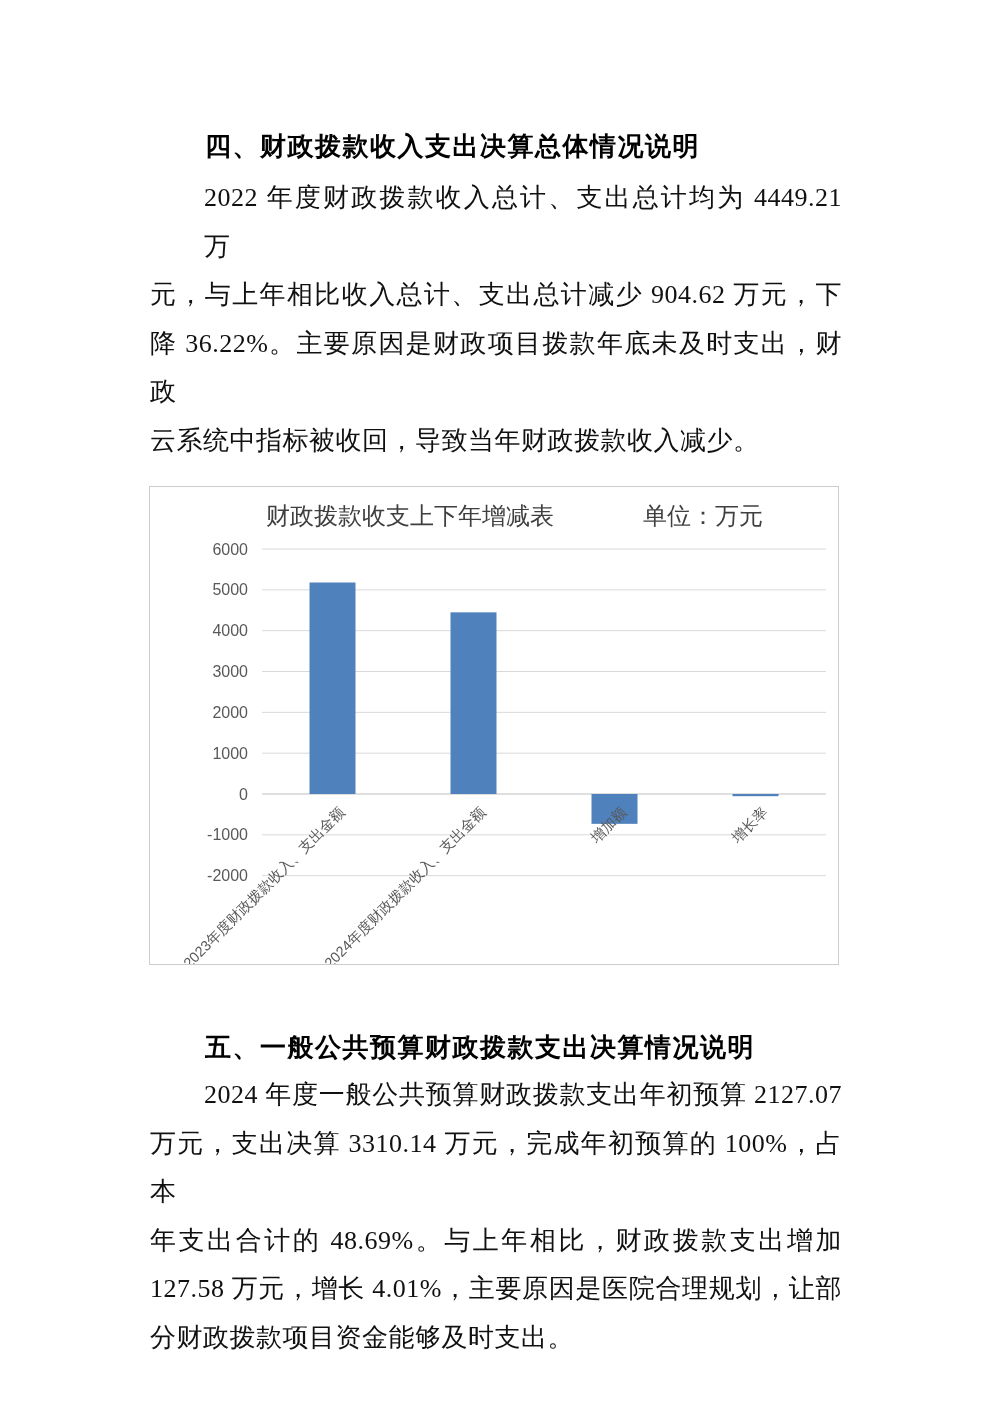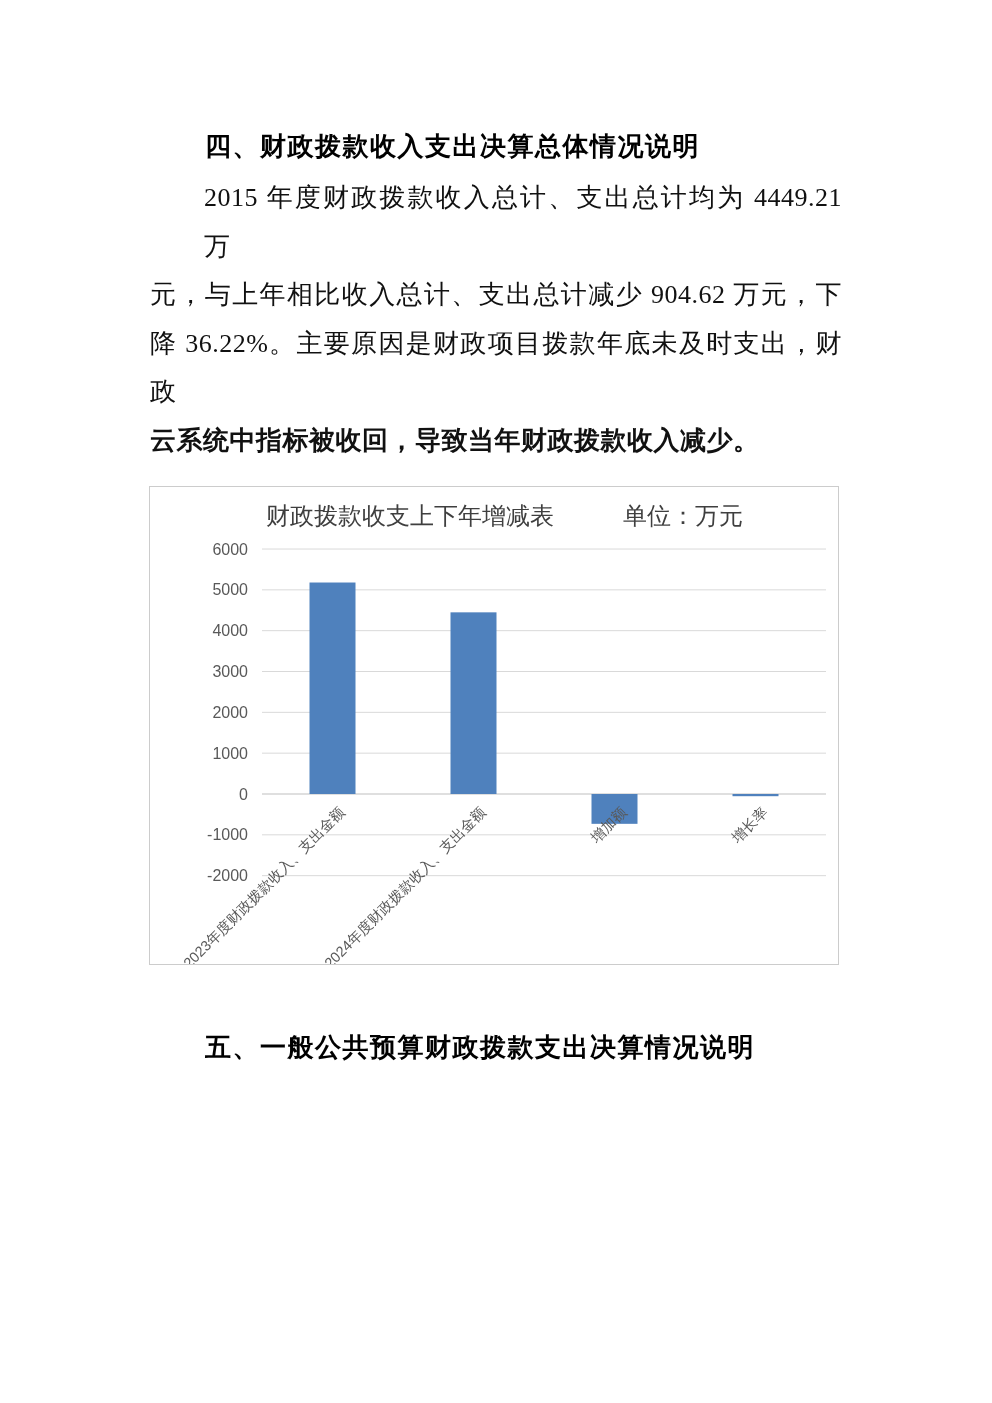--- a/index.html
+++ b/index.html
@@ -26,58 +26,58 @@
     color: #000000;
   }
   .para { margin-top: 10px; font-size: 26px; }
   .para .tline {
     line-height: 48.5px;
     text-align: justify;
     text-align-last: justify;
     letter-spacing: 0.5px;
   }
   .para .tline.tfirst { padding-left: 54px; }
-  .para .tline.tlast { text-align-last: left; font-weight: bold; }
+  .para .tline.tlast { text-align-last: left; }
   .sec-5 { margin-top: 64px; }
   .sec-5 .para { margin-top: 6px; }
 
   figure.chart-figure {
     position: relative;
     margin: 21px 12px 0 -1px;
     width: 690px;
     height: 479px;
     border: 1px solid #cccccc;
     background: #ffffff;
     box-sizing: border-box;
   }
   .chart-header {
     position: absolute;
     top: 13px; left: 0; right: 0;
     font-family: "Liberation Sans", "DejaVu Sans", sans-serif;
     font-size: 24px;
     color: #3f3f3f;
   }
   .chart-title { position: absolute; left: 116px; white-space: nowrap; }
-  .chart-unit  { position: absolute; left: 473px; white-space: nowrap; }
+  .chart-unit  { position: absolute; left: 493px; white-space: nowrap; }
   #chart-svg {
     position: absolute;
     left: 0; top: 0;
     width: 688px; height: 477px;
     font-family: "Liberation Sans", "DejaVu Sans", sans-serif;
   }
 </style>
 </head>
 <body>
 
 <div class="page">
 
   <section class="sec-4">
     <h2 class="sec-heading">四、财政拨款收入支出决算总体情况说明</h2>
     <div class="para">
-        <div class="tline tfirst">2015 年度财政拨款收入总计、支出总计均为 4449.21 万</div>
+        <div class="tline tfirst">2022 年度财政拨款收入总计、支出总计均为 4449.21 万</div>
         <div class="tline">元，与上年相比收入总计、支出总计减少 904.62 万元，下</div>
         <div class="tline">降 36.22%。主要原因是财政项目拨款年底未及时支出，财政</div>
         <div class="tline tlast">云系统中指标被收回，导致当年财政拨款收入减少。</div>
       </div>
   </section>
 
   <figure class="chart-figure">
     <div class="chart-header">
       <span class="chart-title">财政拨款收支上下年增减表</span>
       <span class="chart-unit">单位：万元</span>
@@ -107,15 +107,22 @@
         <text transform="translate(336.5 326) rotate(-45)" text-anchor="end" font-size="14.5" fill="#595959">2024年度财政拨款收入、支出金额</text>
         <rect x="441.5" y="307" width="46" height="29.824273500000004" fill="#4f81bd"></rect>
         <text transform="translate(477.5 326) rotate(-45)" text-anchor="end" font-size="14.5" fill="#595959">增加额</text>
         <rect x="582.5" y="307" width="46" height="2.2" fill="#4f81bd"></rect>
         <text transform="translate(618.5 326) rotate(-45)" text-anchor="end" font-size="14.5" fill="#595959">增长率</text>
       </svg>
   </figure>
 
   <section class="sec-5">
     <h2 class="sec-heading">五、一般公共预算财政拨款支出决算情况说明</h2>
+    <div class="para">
+        <div class="tline tfirst">2024 年度一般公共预算财政拨款支出年初预算 2127.07</div>
+        <div class="tline">万元，支出决算 3310.14 万元，完成年初预算的 100%，占本</div>
+        <div class="tline">年支出合计的 48.69%。与上年相比，财政拨款支出增加</div>
+        <div class="tline">127.58 万元，增长 4.01%，主要原因是医院合理规划，让部</div>
+        <div class="tline tlast">分财政拨款项目资金能够及时支出。</div>
+      </div>
   </section>
 
 </div>
 
 </body></html>

